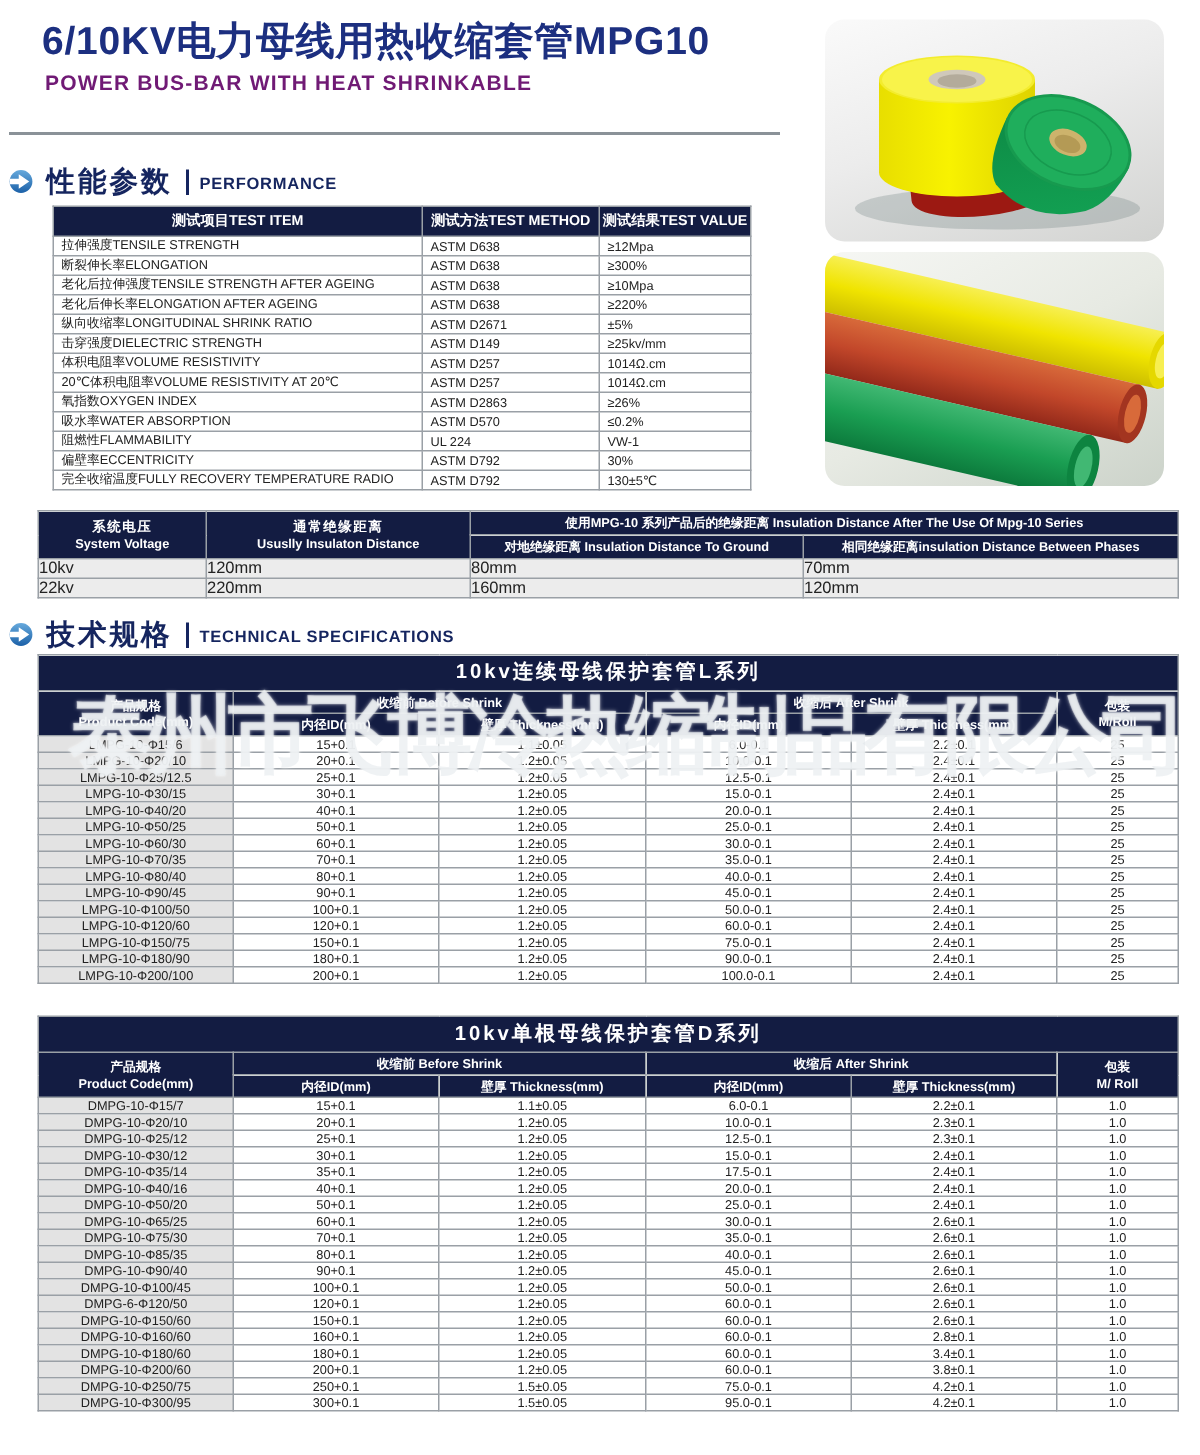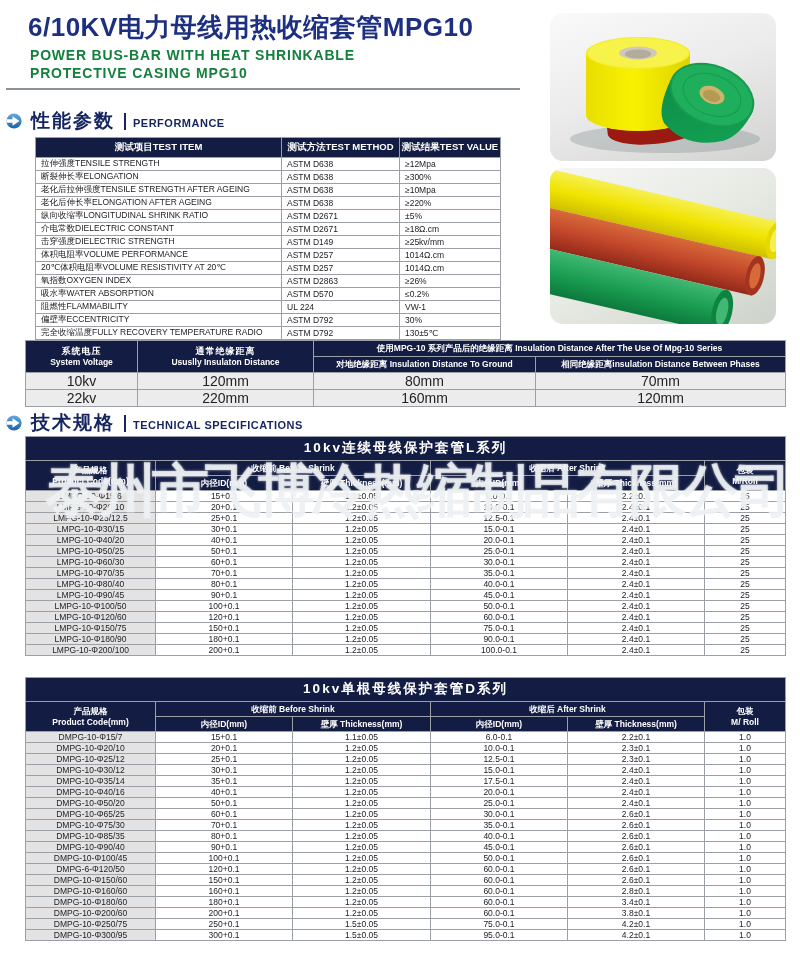--- a/index.html
+++ b/index.html
@@ -3,21 +3,21 @@
 <meta charset="utf-8">
 <style>
   * { margin:0; padding:0; box-sizing:border-box; }
   body { background:#fff; font-family:"Liberation Sans","DejaVu Sans",sans-serif; }
   .page { position:relative; width:800px; height:970px; background:#fff; overflow:hidden; }
 
   
   .doc-title { position:absolute; left:28px; top:10px; width:510px;
     font-size:26px; font-weight:bold; color:#1c2f80; letter-spacing:.5px; }
   .doc-subtitle { position:absolute; left:30px; top:46px; width:500px;
-    font-size:14px; font-weight:bold; color:#15803d; letter-spacing:.8px; line-height:1.3; }
+    font-size:14px; font-weight:bold; color:#701a75; letter-spacing:.8px; line-height:1.3; }
   .title-rule { position:absolute; left:6px; top:88px; width:514px; height:0;
     border-top:2px solid #8a9298; }
 
   
   .section-head { position:absolute; left:6px; display:flex; align-items:center; }
   .section-head .arrow-ball { width:16px; height:16px; margin-right:9px; flex:0 0 auto; }
   .section-head .zh { font-size:19px; font-weight:bold; color:#15255f; letter-spacing:2px; }
   .section-head .bar { width:2px; height:17px; background:#15255f; margin:0 7px 0 9px; }
   .section-head .en { font-size:11px; font-weight:bold; color:#15255f; letter-spacing:.5px; padding-top:4px; }
   #sec-performance { top:108px; }
@@ -32,21 +32,21 @@
   
   .perf { position:absolute; left:35px; top:137px; width:465px; }
   .perf th { font-size:9.5px; height:20px; }
   .perf td { font-size:8.5px; height:12px; padding:0 5px; text-align:left; }
   .perf col.c1 { width:246px; } .perf col.c2 { width:118px; } .perf col.c3 { width:101px; }
 
   
   .volt { position:absolute; left:25px; top:340px; width:760px; }
   .volt th { font-size:8.5px; line-height:1.25; height:16px; }
   .volt th .zh { font-size:9px; letter-spacing:1px; }
-  .volt td { font-size:14px; height:10px; text-align:center; background:#ececec; }
+  .volt td { font-size:11px; height:10px; background:#ececec; }
   .volt col.c1 { width:112px; } .volt col.c2 { width:176px; }
   .volt col.c3 { width:222px; } .volt col.c4 { width:250px; }
 
   
   .tech { width:760px; position:absolute; left:25px; }
   #ltable { top:436px; } #dtable { top:677px; }
   .tech .t-title { font-size:13.5px; height:24px; letter-spacing:2px; }
   .tech th { font-size:8.5px; height:15px; line-height:1.2;margin-left:45px; }
   .tech td { font-size:8.5px; height:11px; text-align:center; }
   .tech td:first-child { background:#e3e3e3; }
@@ -68,21 +68,20 @@
     background:linear-gradient(150deg,#f6f7f4 0%,#e7eae3 50%,#ccd3ca 100%); }
 </style>
 </head>
 <body>
 
 <div class="page">
 
   <div class="doc-title">6/10KV电力母线用热收缩套管MPG10</div>
   <div class="doc-subtitle">
     <div>POWER BUS-BAR WITH HEAT SHRINKABLE</div>
-    <div>PROTECTIVE CASING MPG10</div>
   </div>
   <div class="title-rule"></div>
 
   <div class="photo" id="photo1">
     <svg width="226" height="148" viewBox="0 0 226 148">
       <defs>
         <linearGradient id="ybody" x1="0" y1="0" x2="1" y2="0">
           <stop offset="0" stop-color="#e8de00"></stop>
             <stop offset=".45" stop-color="#f8f200"></stop>
             <stop offset="1" stop-color="#ded200"></stop>
@@ -207,31 +206,26 @@
           <td>老化后伸长率ELONGATION AFTER AGEING</td>
           <td>ASTM D638</td>
           <td>≥220%</td>
         </tr>
         <tr>
           <td>纵向收缩率LONGITUDINAL SHRINK RATIO</td>
           <td>ASTM D2671</td>
           <td>±5%</td>
         </tr>
         <tr>
-          <td>介电常数DIELECTRIC CONSTANT</td>
-          <td>ASTM D2671</td>
-          <td>≥18Ω.cm</td>
-        </tr>
-        <tr>
           <td>击穿强度DIELECTRIC STRENGTH</td>
           <td>ASTM D149</td>
           <td>≥25kv/mm</td>
         </tr>
         <tr>
-          <td>体积电阻率VOLUME PERFORMANCE</td>
+          <td>体积电阻率VOLUME RESISTIVITY</td>
           <td>ASTM D257</td>
           <td>1014Ω.cm</td>
         </tr>
         <tr>
           <td>20℃体积电阻率VOLUME RESISTIVITY AT 20℃</td>
           <td>ASTM D257</td>
           <td>1014Ω.cm</td>
         </tr>
         <tr>
           <td>氧指数OXYGEN INDEX</td>

